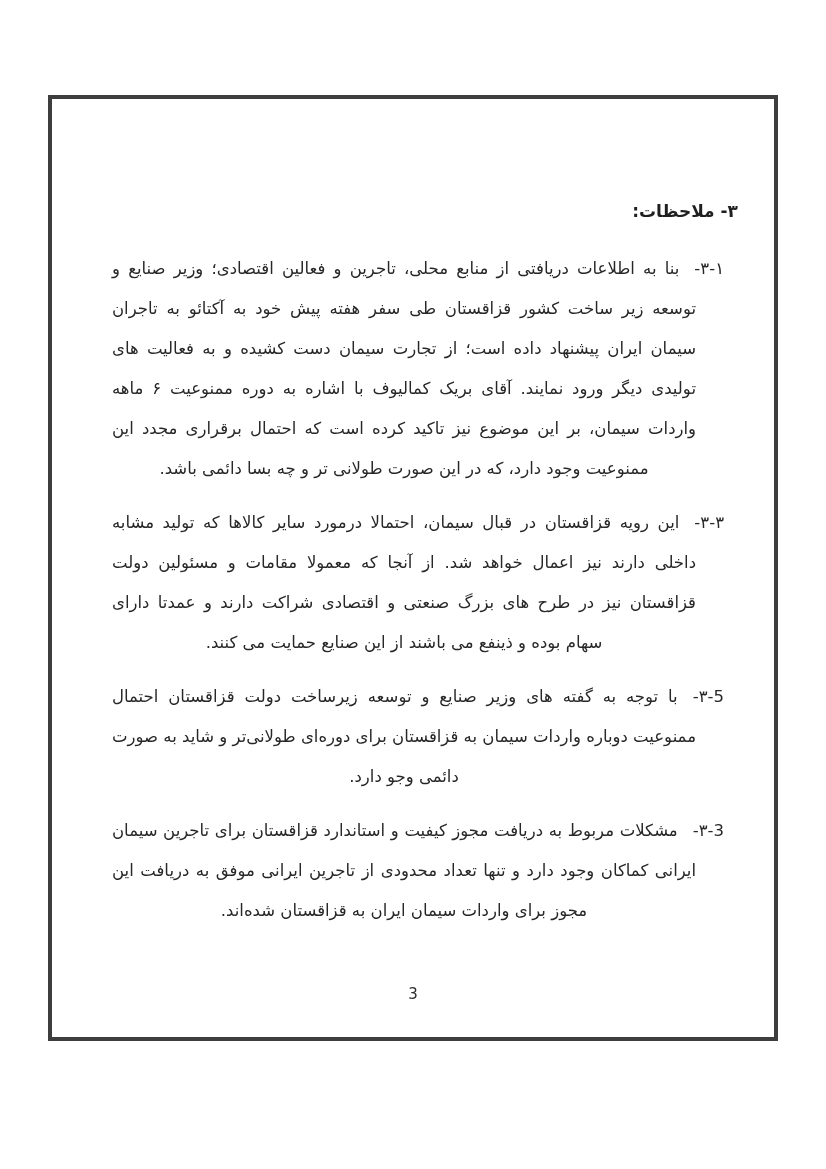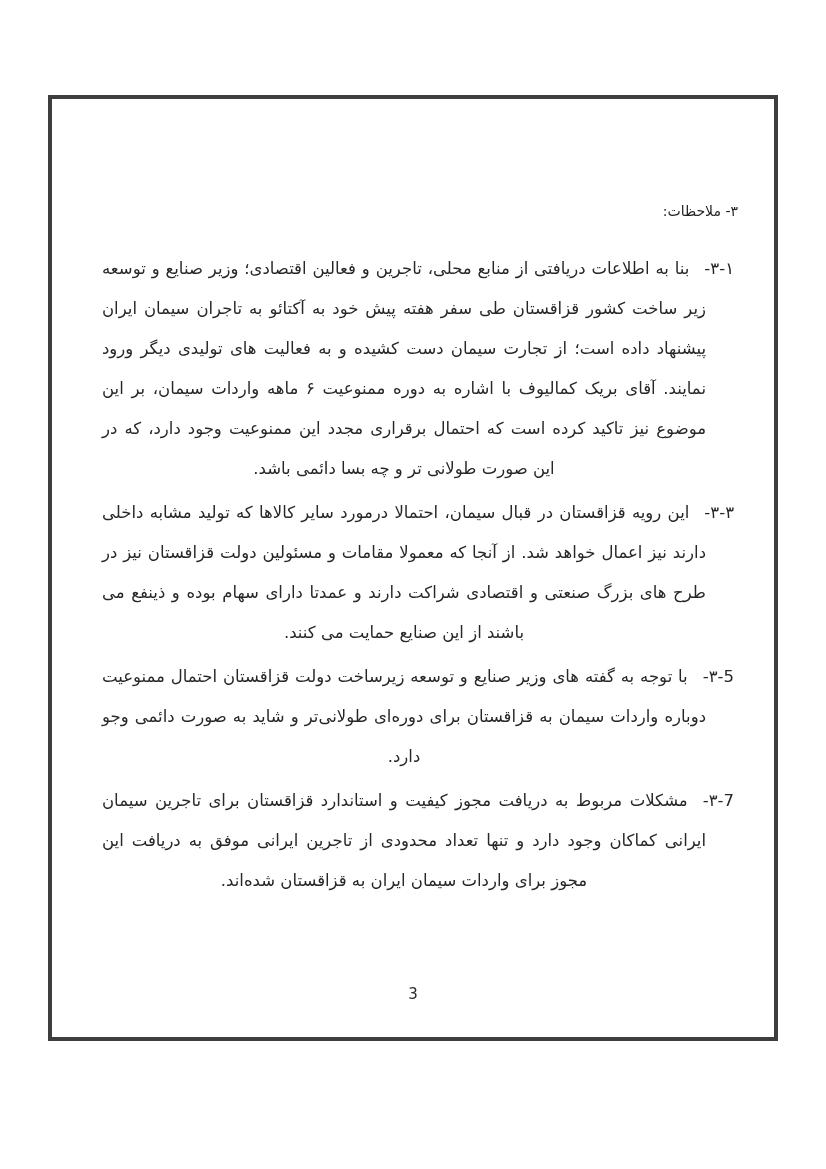--- a/index.html
+++ b/index.html
@@ -30,29 +30,29 @@
   .content {
     position: absolute;
     top: 0;
     left: 0;
     right: 0;
     padding: 100px 36px 0 46px;
     direction: rtl;
     color: #272727;
   }
   .title {
-    font-size: 14px;
-    font-weight: normal;
+    font-size: 17px;
+    font-weight: bold;
     line-height: 24px;
     margin: 0 0 26px 0;
     text-align: right;
     color: #1f1f1f;
   }
   .item {
-    margin: 4px;
+    margin: 14px;
     font-size: 16.5px;
     line-height: 40px;
     text-align: justify;
     text-align-last: center;
     padding-right: 28px;
     text-indent: -28px;
     color: #272727;
   }
   .num {
     white-space: nowrap;
@@ -78,18 +78,18 @@
     <div class="content">
       <h1 class="title">۳- ملاحظات:</h1>
 
       <p class="item"><span class="num">۳-۱-</span><span class="txt">بنا به اطلاعات دریافتی از منابع محلی، تاجرین و فعالین اقتصادی؛ وزیر صنایع و توسعه زیر ساخت کشور قزاقستان طی سفر هفته پیش خود به آکتائو به تاجران سیمان ایران پیشنهاد داده است؛ از تجارت سیمان دست کشیده و به فعالیت های تولیدی دیگر ورود نمایند. آقای بریک کمالیوف با اشاره به دوره ممنوعیت ۶ ماهه واردات سیمان، بر این موضوع نیز تاکید کرده است که احتمال برقراری مجدد این ممنوعیت وجود دارد، که در این صورت طولانی تر و چه بسا دائمی باشد.</span></p>
 
 
       <p class="item"><span class="num">۳-۳-</span><span class="txt">این رویه قزاقستان در قبال سیمان، احتمالا درمورد سایر کالاها که تولید مشابه داخلی دارند نیز اعمال خواهد شد. از آنجا که معمولا مقامات و مسئولین دولت قزاقستان نیز در طرح های بزرگ صنعتی و اقتصادی شراکت دارند و عمدتا دارای سهام بوده و ذینفع می باشند از این صنایع حمایت می کنند.</span></p>
 
       <p class="item"><span class="num">۳-5-</span><span class="txt">با توجه به گفته های وزیر صنایع و توسعه زیرساخت دولت قزاقستان احتمال ممنوعیت دوباره واردات سیمان به قزاقستان برای دوره‌ای طولانی‌تر و شاید به صورت دائمی وجو دارد.</span></p>
 
-      <p class="item"><span class="num">۳-7-</span><span class="txt">مشکلات مربوط به دریافت مجوز کیفیت و استاندارد قزاقستان برای تاجرین سیمان ایرانی کماکان وجود دارد و تنها تعداد محدودی از تاجرین ایرانی موفق به دریافت این مجوز برای واردات سیمان ایران به قزاقستان شده‌اند.</span></p>
+      <p class="item"><span class="num">۳-3-</span><span class="txt">مشکلات مربوط به دریافت مجوز کیفیت و استاندارد قزاقستان برای تاجرین سیمان ایرانی کماکان وجود دارد و تنها تعداد محدودی از تاجرین ایرانی موفق به دریافت این مجوز برای واردات سیمان ایران به قزاقستان شده‌اند.</span></p>
     </div>
 
     <div class="page-number">3</div>
   </div>
 </div>
 
 </body></html>

